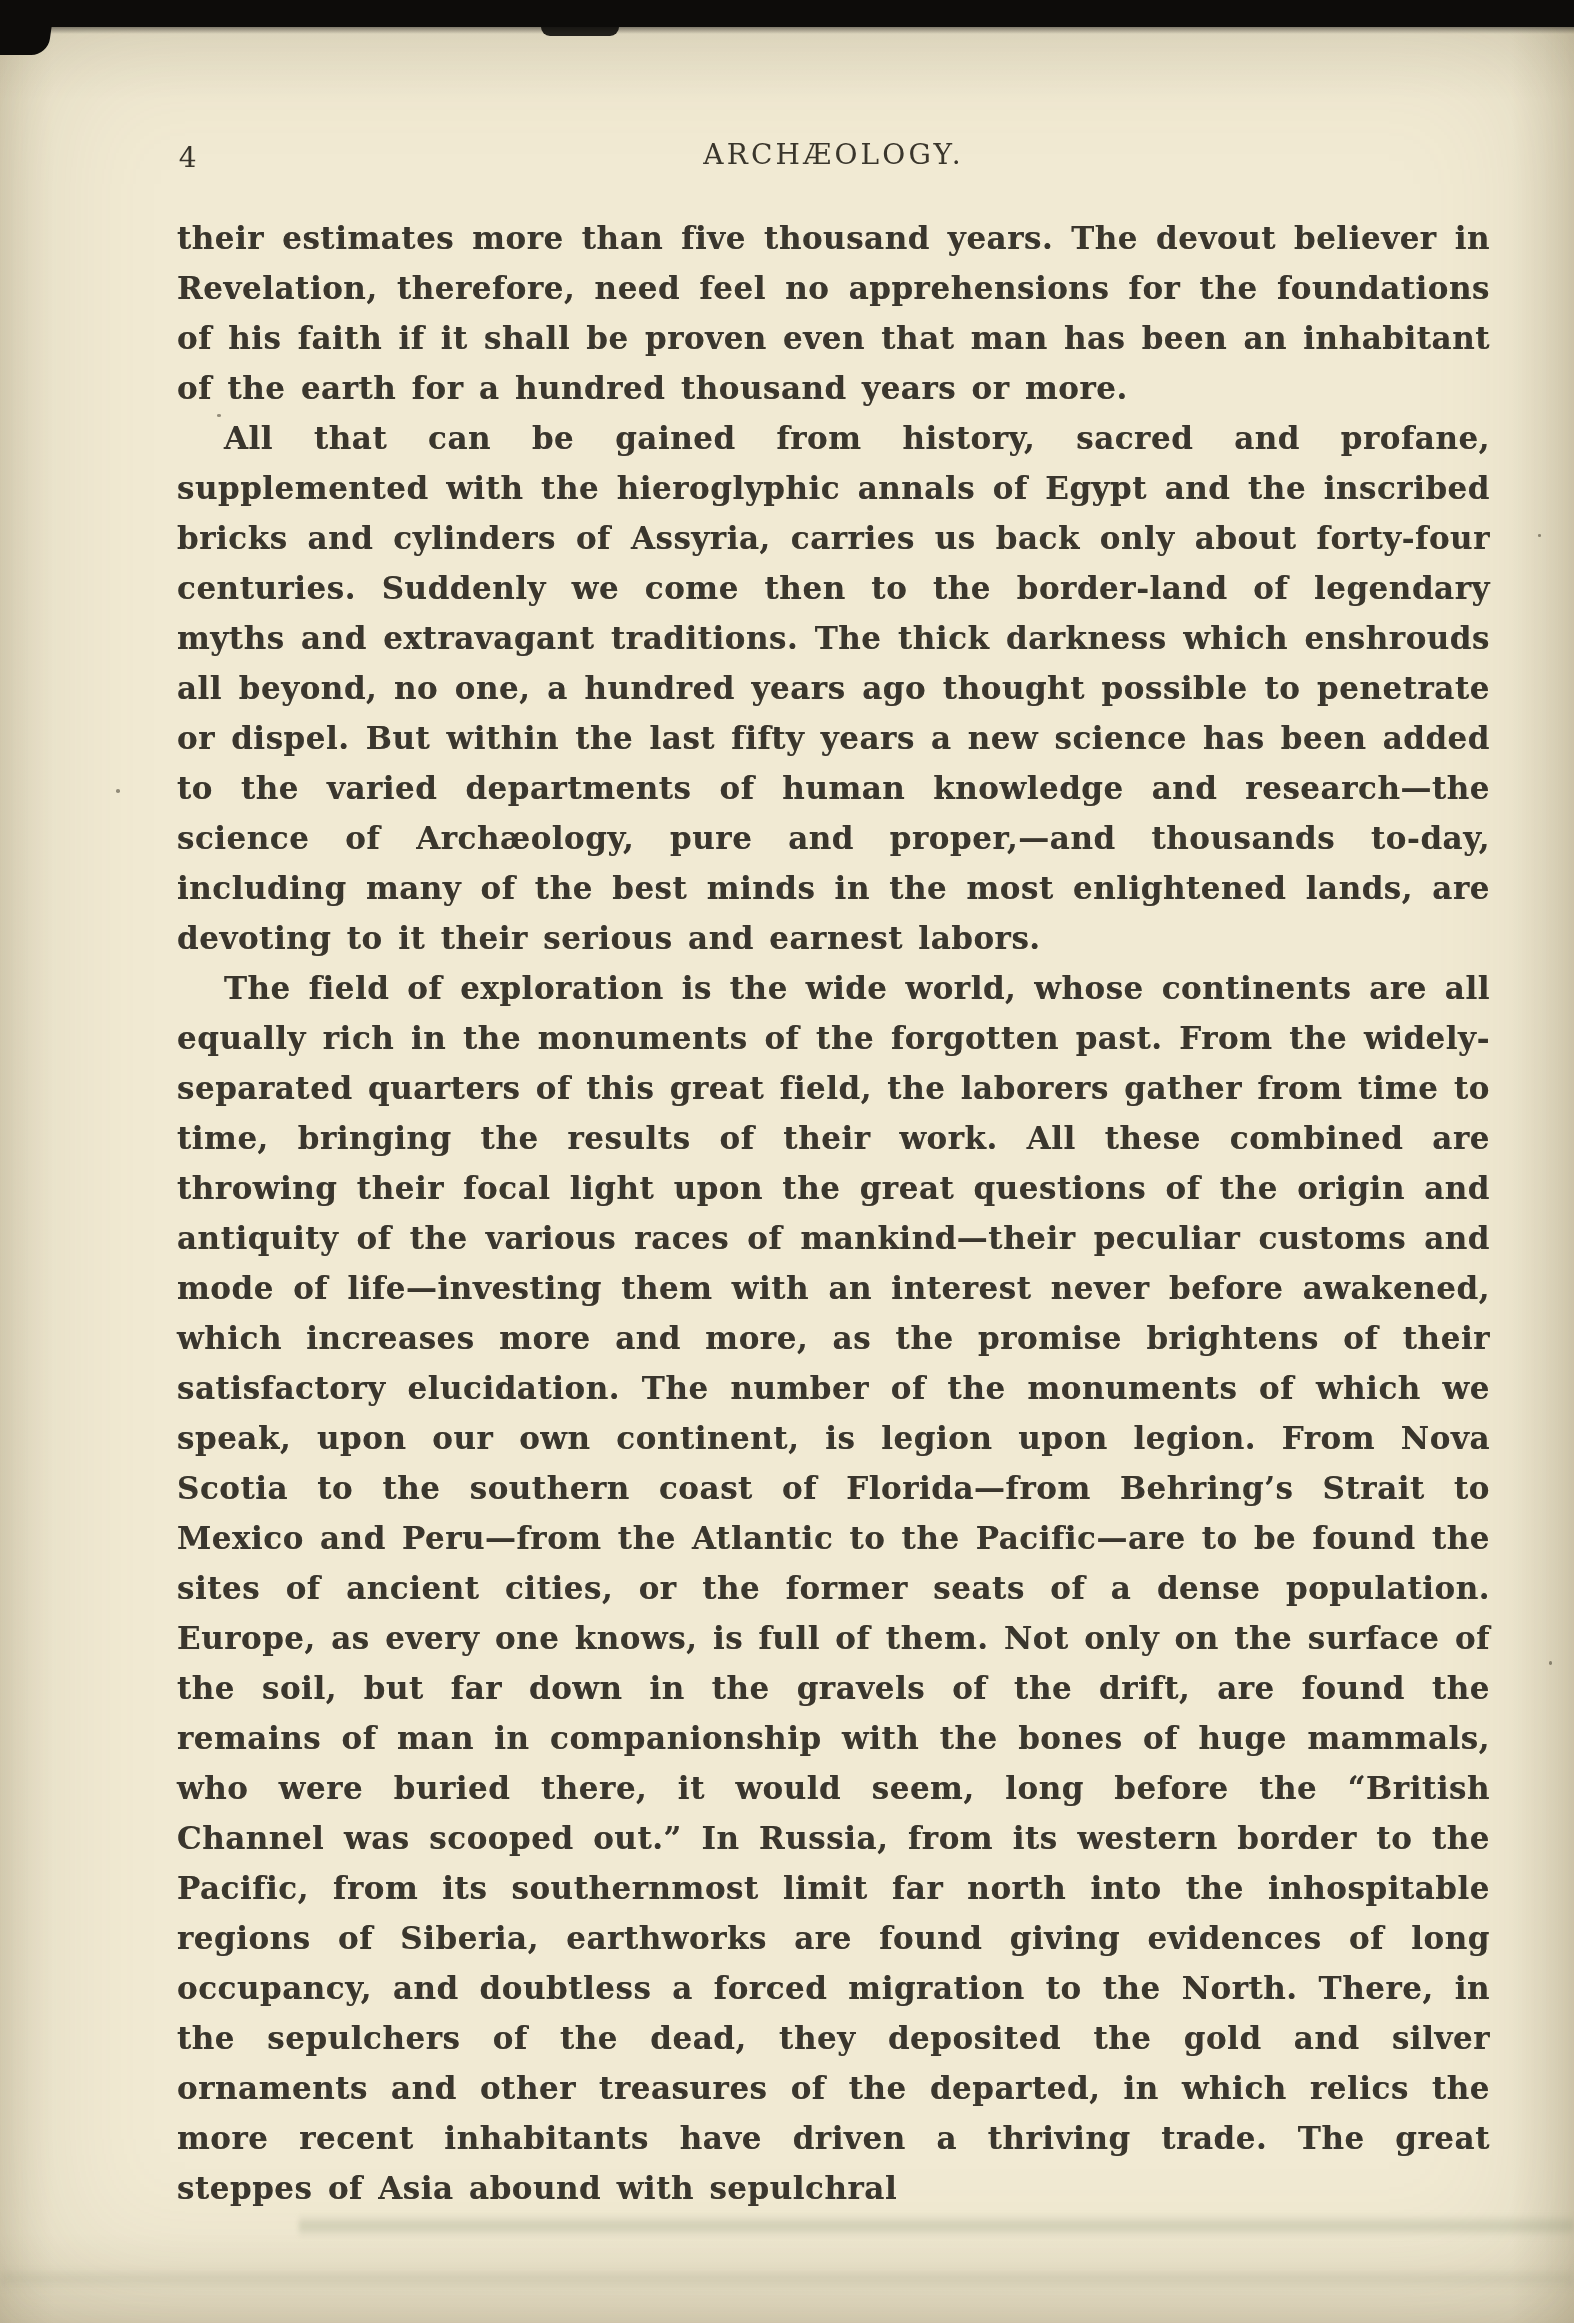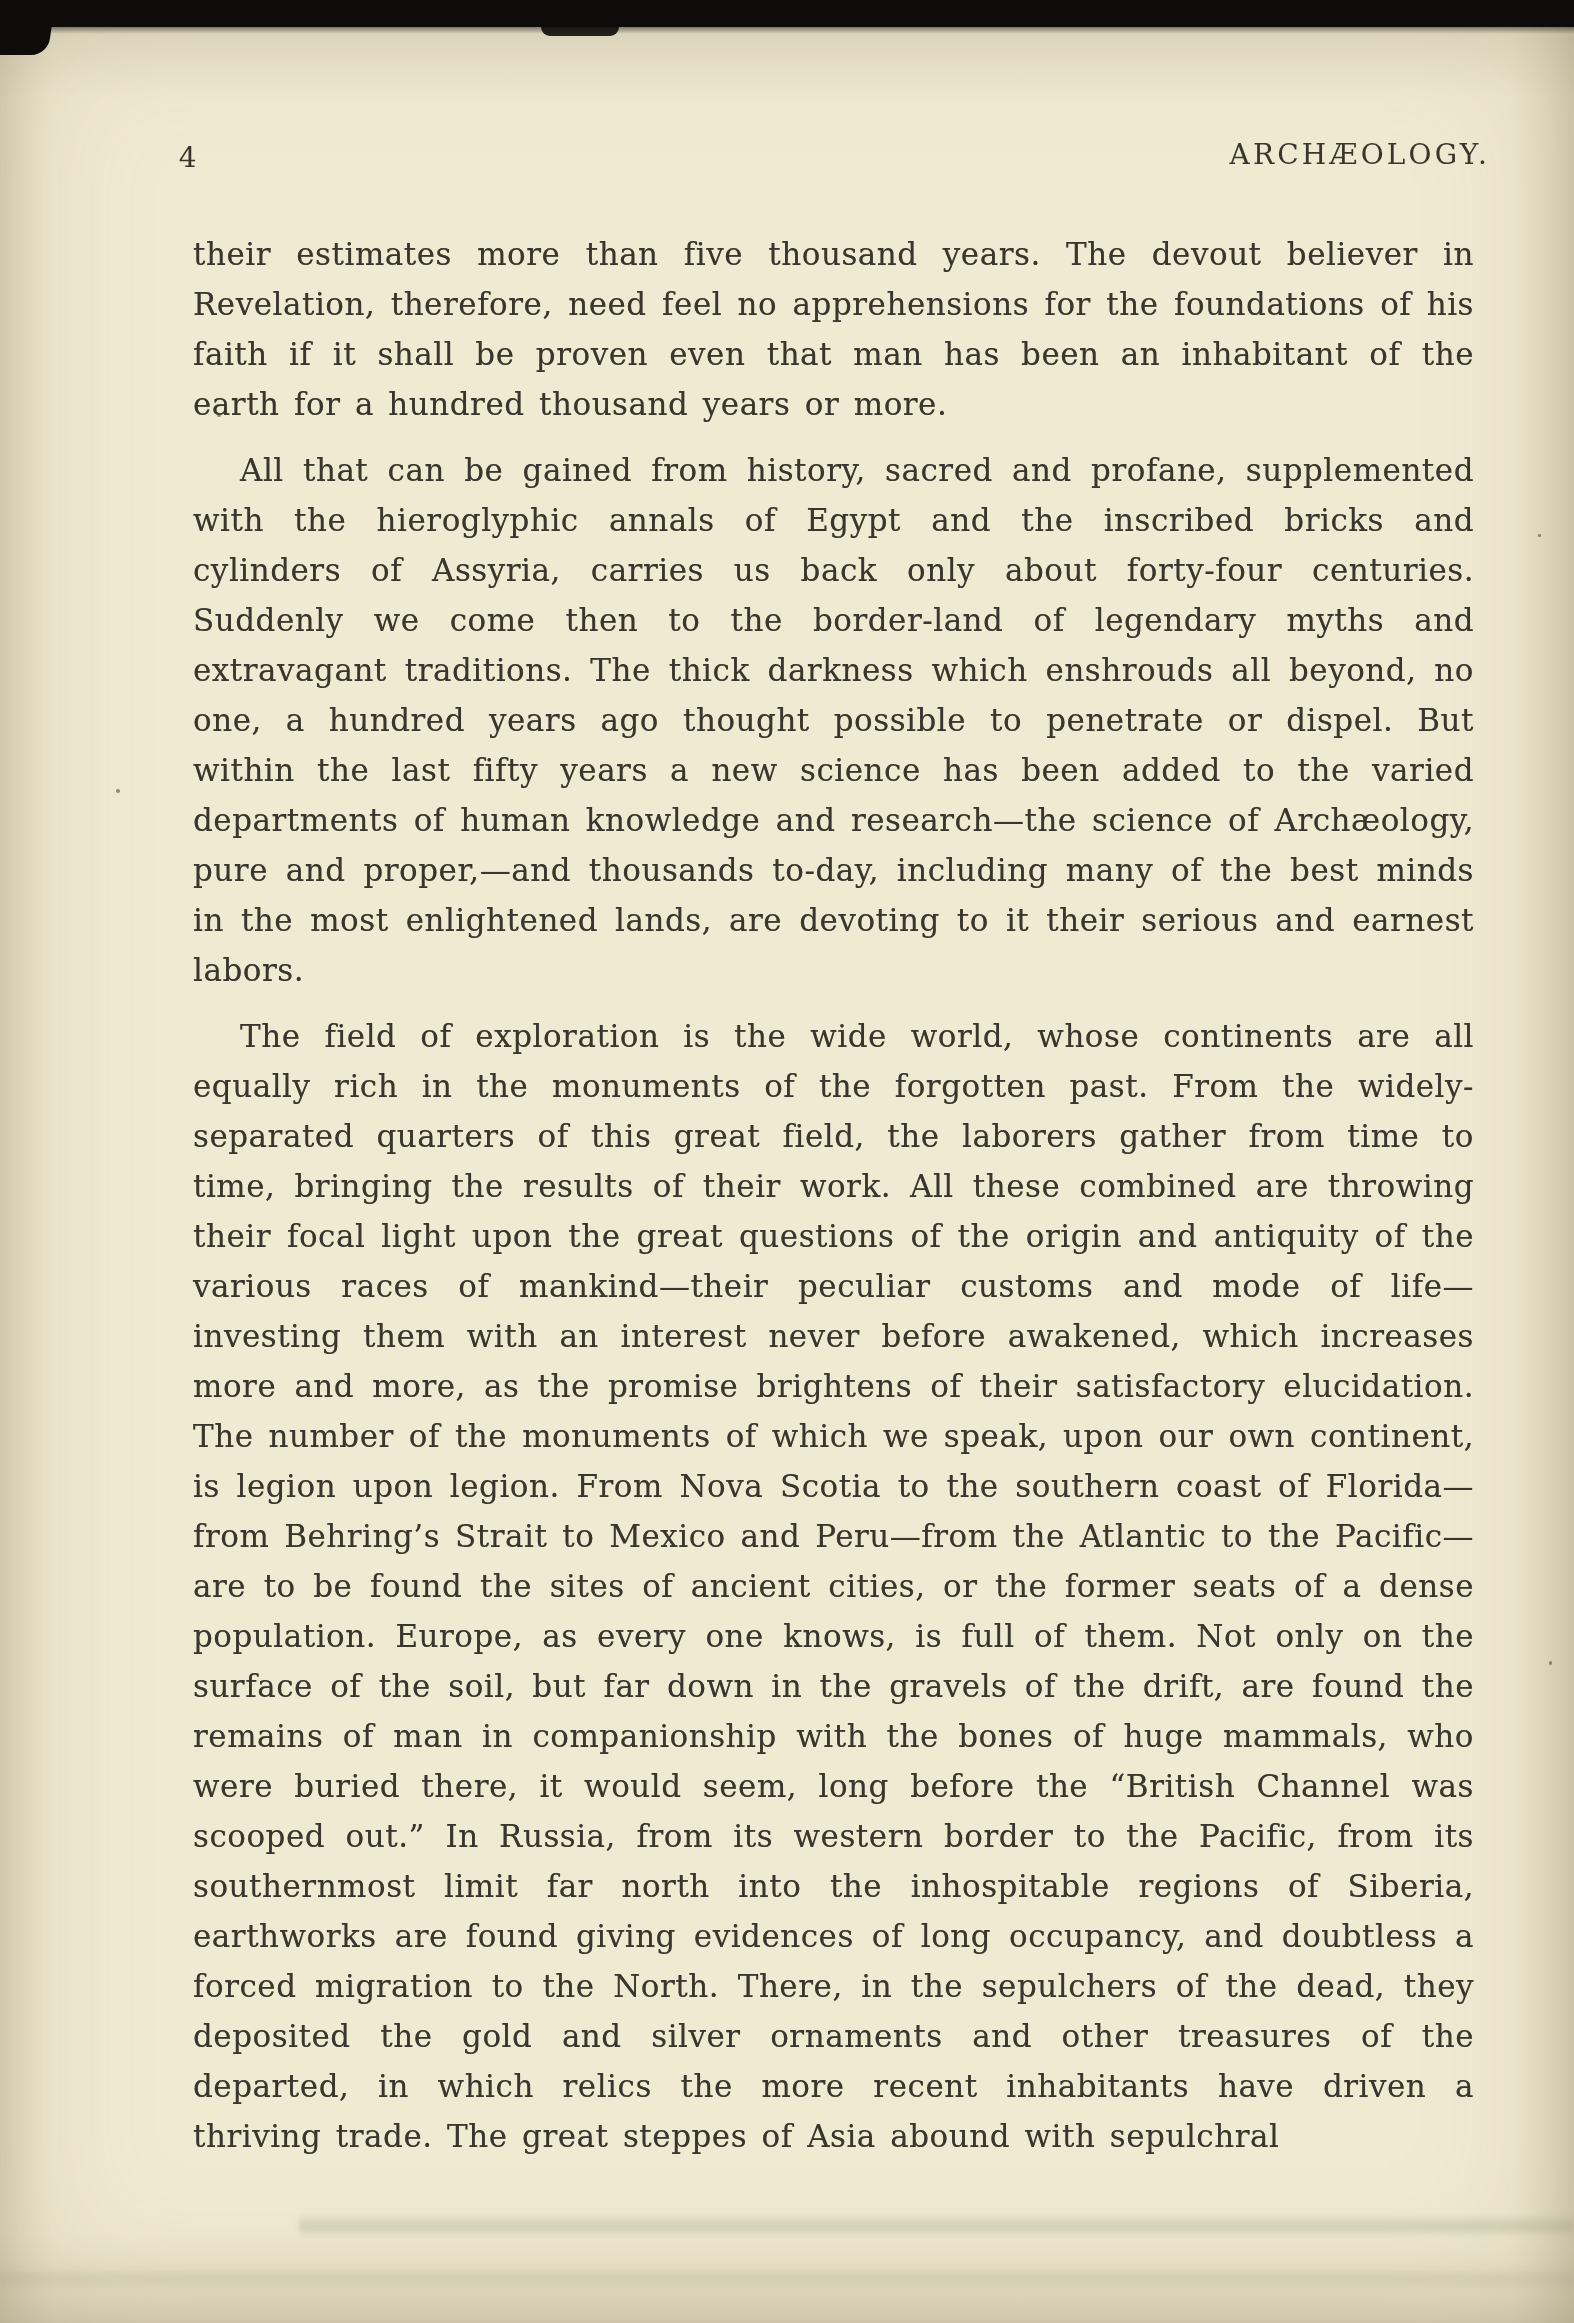--- a/index.html
+++ b/index.html
@@ -63,40 +63,40 @@
   }
   .page-number {
     position: absolute;
     left: 1.8px; top: 5.4px;
     font-size: 28px;
     letter-spacing: 0.9px;
   }
   .running-title {
     position: absolute;
     left: 0; right: 0; top: 1.8px;
-    text-align: right;
+    text-align: center;
     font-size: 28px;
     letter-spacing: 3.2px;
     color: #3a362c;
   }
 
   .text-block {
     position: absolute;
     top: 213px;
     left: 177px;
     width: 1313px;
     font-size: 31px;
     line-height: 50px;
     text-align: justify;
     letter-spacing: 0.5px;
     word-spacing: 4.1px;
     color: #3a362d;
     text-shadow: 0 0 0.5px rgba(58,54,45,0.45);
   }
-  .para { margin: 16px; }
+  .para { margin: 0; font-weight: bold; }
   .para.indent { text-indent: 47px; }
 
   
   .stain-1 {
     position: absolute;
     left: 299px; right: 0;
     top: 2214px; height: 23.5px;
     background: linear-gradient(180deg, rgba(139,148,118,0) 0%, rgba(139,148,118,0.30) 50%, rgba(139,148,118,0) 100%);
     filter: blur(2.7px);
   }

